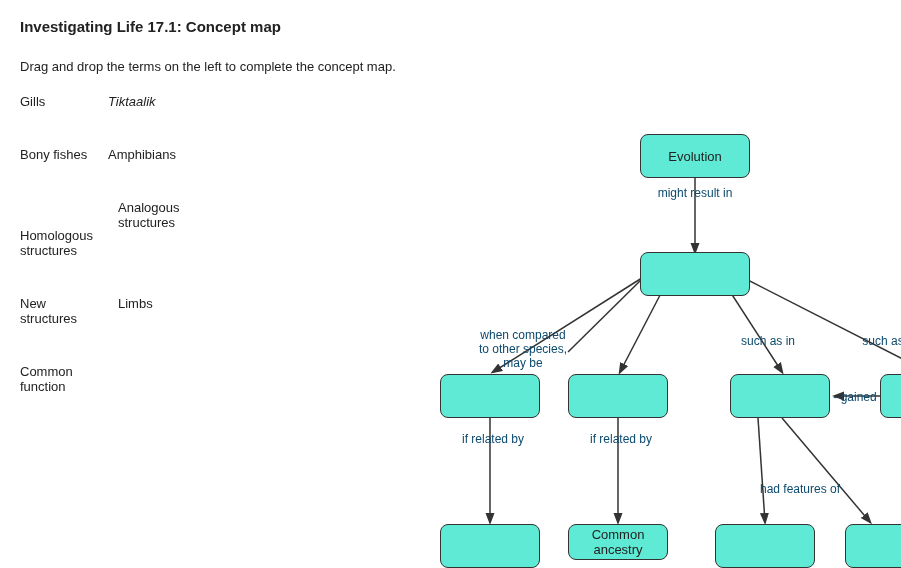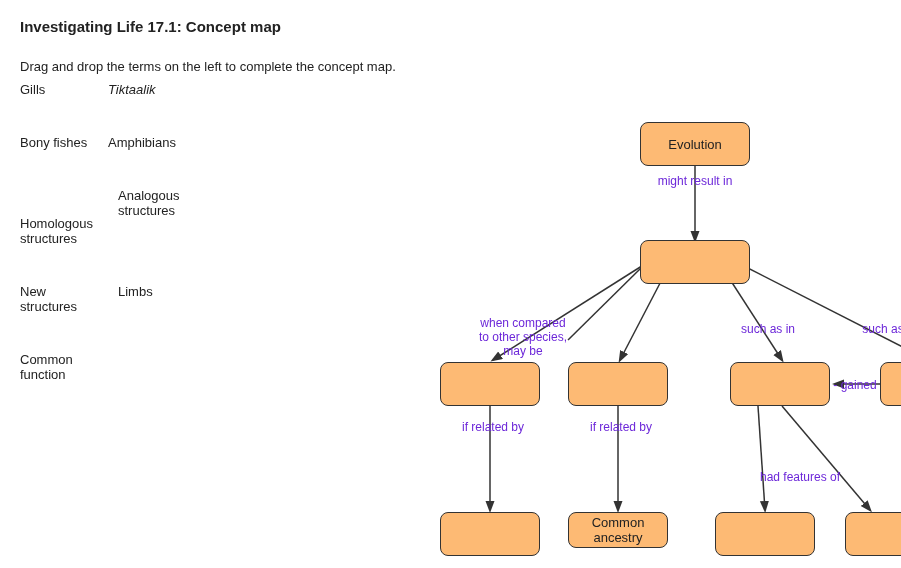--- a/index.html
+++ b/index.html
@@ -12,21 +12,21 @@
       min-height: 568px;
       padding: 18px 20px 10px 20px;
     }
     h2 {
       font-size: 15px;
       font-weight: bold;
       margin-bottom: 24px;
     }
     .subtitle {
       font-size: 13px;
-      margin-bottom: 8px;
+      margin-bottom: 20px;
     }
     .main-container {
       display: flex;
       flex-direction: row;
       width: 100%;
     }
     .terms-panel {
       width: 180px;
       flex-shrink: 0;
       display: flex;
@@ -50,32 +50,32 @@
     }
     .concept-map {
       flex: 1;
       position: relative;
       height: 520px;
     }
     .box {
       position: absolute;
       border: 1.5px solid #333;
       border-radius: 8px;
-      background: #fdba74;
+      background: #5eead4;
       display: flex;
       align-items: center;
       justify-content: center;
       text-align: center;
       font-size: 13px;
       padding: 4px 6px;
     }
     .label {
       position: absolute;
       font-size: 12px;
-      color: #6d28d9;
+      color: #0c4a6e;
       text-align: center;
     }
     svg.arrows {
       position: absolute;
       top: 0; left: 0;
       width: 100%;
       height: 100%;
       pointer-events: none;
       overflow: visible;
     }

